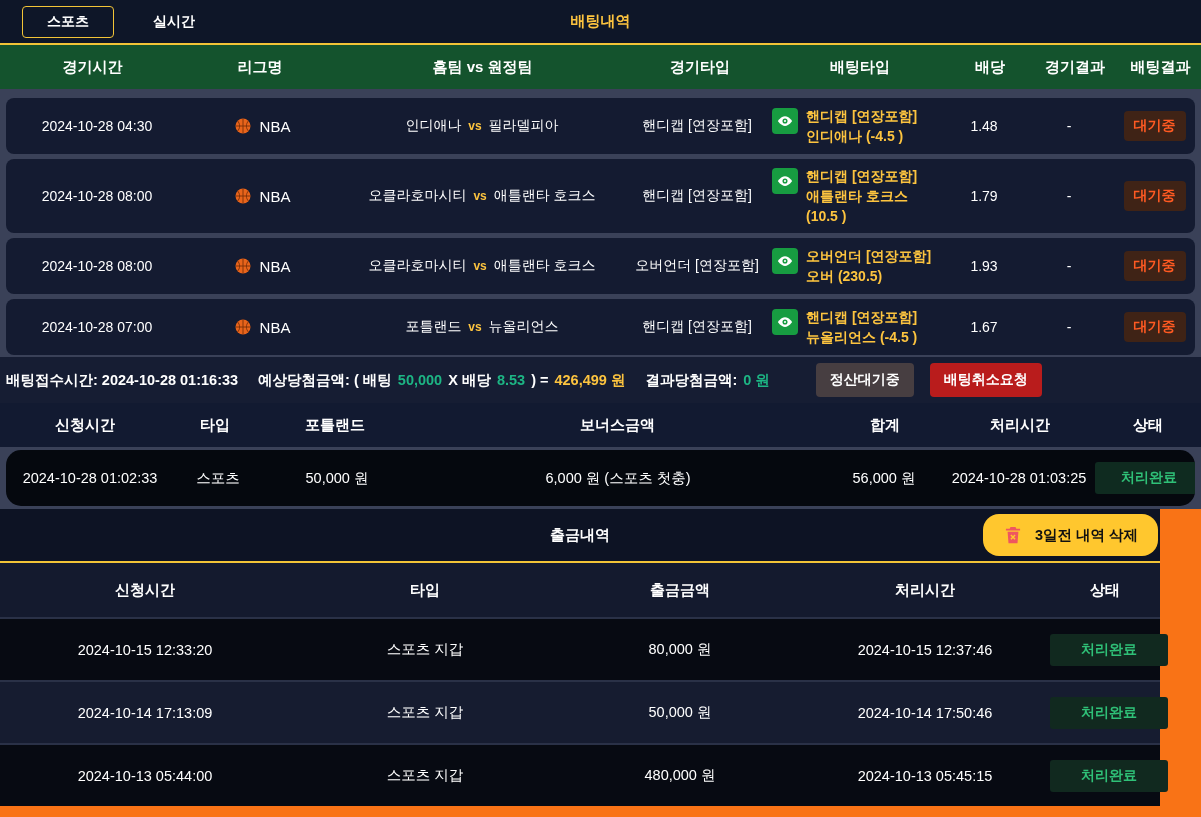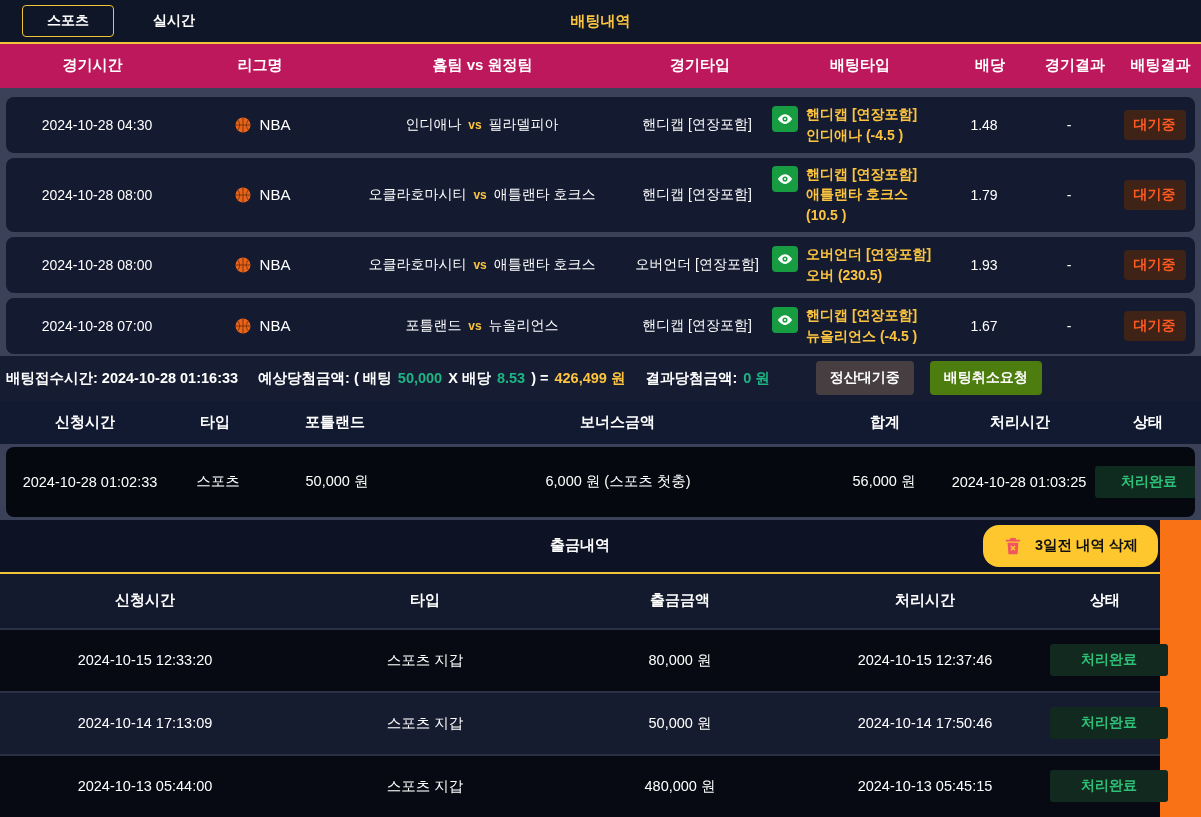--- a/index.html
+++ b/index.html
@@ -20,21 +20,21 @@
   }
   .tab { padding:6px 24px; font-weight:bold; font-size:14px; color:#fff; cursor:pointer; border:1px solid transparent; border-radius:4px; }
   .tab.active { border-color:#f2c437; }
   .tabbar-title {
     position:absolute; left:0; right:0; text-align:center;
     color:#fdc43f; font-weight:bold; font-size:15px; pointer-events:none;
   }
 
   
   .bet-header {
-    height:44px; background:#be185d; display:grid; align-items:center;
+    height:44px; background:#14532d; display:grid; align-items:center;
     grid-template-columns:185px 150px 295px 140px 180px 80px 90px 81px;
     font-weight:bold; font-size:15px; text-align:center;
   }
   .bet-body { background:#3a4158; padding:9px 0 2px 0; }
   .bet-row {
     display:grid; align-items:center;
     grid-template-columns:182px 148px 292px 138px 178px 80px 90px 81px;
     background:#141b31; border-radius:8px; margin:0 6px 5px 6px;
     min-height:56px; text-align:center; font-size:14px;
   }
@@ -56,35 +56,35 @@
     padding-left:6px; gap:6px; font-weight:bold; font-size:14.5px; white-space:nowrap;
   }
   .teal { color:#1db584; }
   .gold { color:#fdc43f; }
   .summary .grp { display:flex; gap:6px; align-items:center;justify-content:center; }
   .btn-gray {
     margin-left:40px; background:#473e41; color:#fff; border:none; border-radius:4px;
     padding:8px 14px; font-weight:bold; font-size:14px; cursor:pointer;
   }
   .btn-green {
-    margin-left:10px; background:#4d7c0f; color:#fff; border:none; border-radius:4px;
+    margin-left:10px; background:#b91c1c; color:#fff; border:none; border-radius:4px;
     padding:8px 14px; font-weight:bold; font-size:14px; cursor:pointer;
   }
 
   
   .dep-header {
     height:44px; background:#121a31; display:grid; align-items:center;
     grid-template-columns:170px 90px 150px 415px 120px 150px 1fr;
     font-weight:bold; font-size:15px; text-align:center;
   }
   .dep-bodywrap { background:#3a4158; padding:3px 0; }
   .dep-row {
     display:grid; align-items:center;
     grid-template-columns:168px 88px 150px 412px 120px 150px 1fr;
-    background:#05080e; border-radius:8px; margin:0 6px; height:70px;
+    background:#05080e; border-radius:15px; margin:0 6px; height:56px;
     text-align:center; font-size:14.5px;
   }
   .badge-done {
     display:inline-block; background:#0f2b20; color:#2fc077; font-weight:bold;
     padding:7px 14px; border-radius:3px; font-size:14px; min-width:100px;
   }
   .dep-status { text-align:right; }
   .dep-status .badge-done { border-radius:3px 0 0 3px; padding-right:18px; }
 
   

